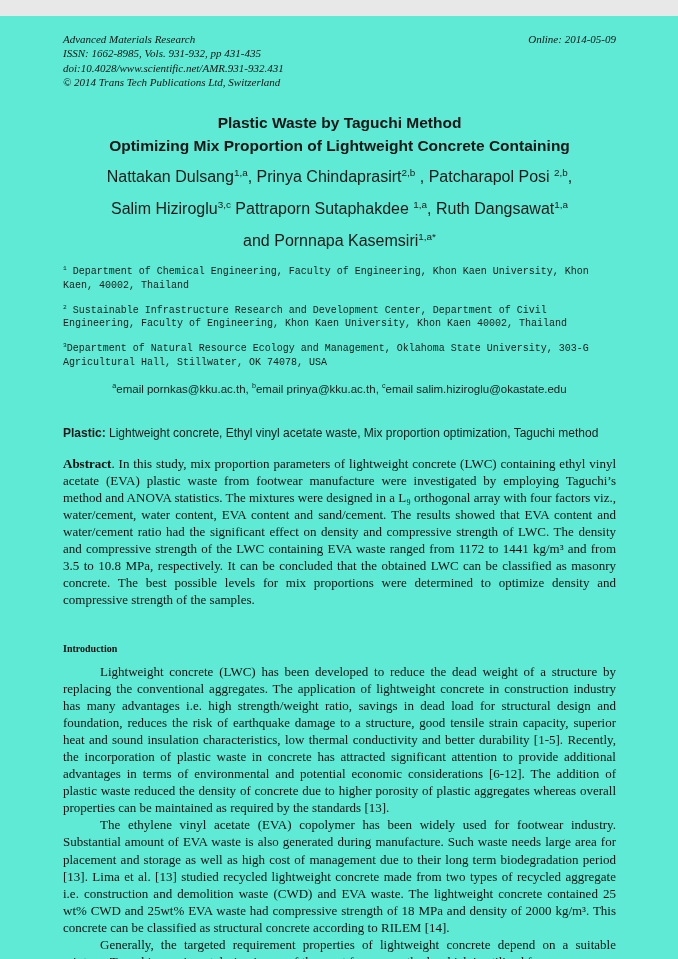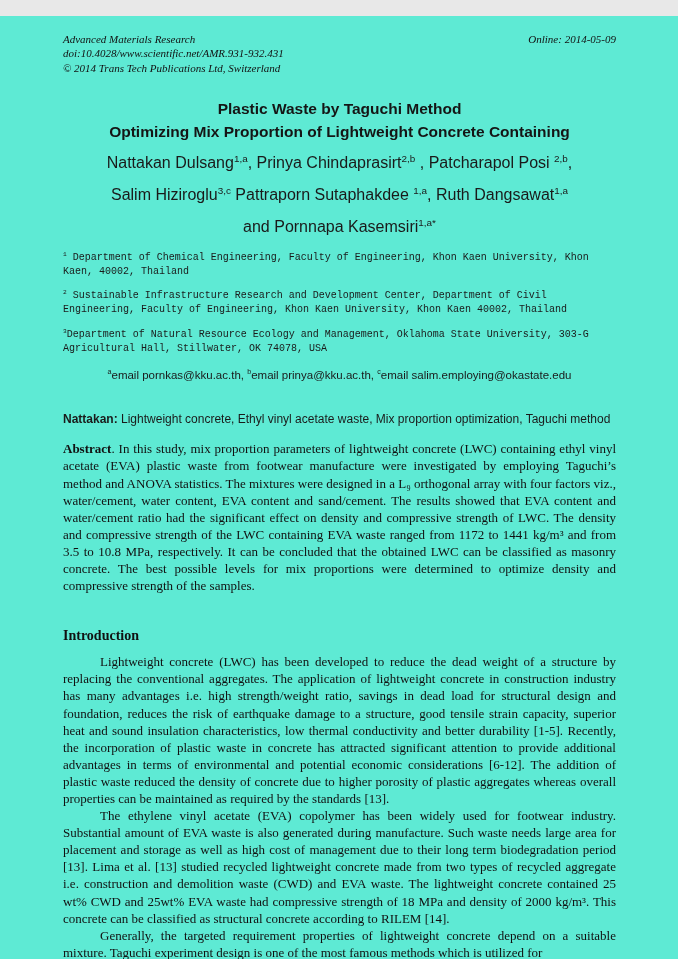--- a/index.html
+++ b/index.html
@@ -83,21 +83,21 @@
   .abstract {
     font-size: 13px;
     line-height: 1.315;
     text-align: justify;
     margin: 13px 0 0 0;
     color: #111;
   }
   .abstract .abs-label { font-weight: bold; }
 
   .section-heading {
-    font-size: 14px;
+    font-size: 10px;
     font-weight: bold;
     margin: 34px 0 9px 0;
     color: #111;
   }
   .body-par {
     font-size: 13px;
     line-height: 1.315;
     text-align: justify;
     text-indent: 37px;
     margin: 0;
@@ -105,20 +105,21 @@
   }
 </style>
 </head>
 <body>
 
 <div class="page">
 
   <div class="journal-header">
     <div class="left">
       <div>Advanced Materials Research</div>
+      <div>ISSN: 1662-8985, Vols. 931-932, pp 431-435</div>
       <div>doi:10.4028/www.scientific.net/AMR.931-932.431</div>
       <div>© 2014 Trans Tech Publications Ltd, Switzerland</div>
     </div>
     <div class="right">Online: 2014-05-09</div>
   </div>
 
   <div class="paper-title">
     <div>Plastic Waste by Taguchi Method</div>
     <div>Optimizing Mix Proportion of Lightweight Concrete Containing</div>
   </div>
@@ -126,24 +127,24 @@
   <div class="authors">
     <div><span>Nattakan Dulsang</span><sup>1,a</sup><span>, </span><span>Prinya Chindaprasirt</span><sup>2,b</sup><span> , </span><span>Patcharapol Posi </span><sup>2,b</sup><span>,</span></div>
     <div><span>Salim Hiziroglu</span><sup>3,c</sup><span> </span><span>Pattraporn Sutaphakdee </span><sup>1,a</sup><span>, </span><span>Ruth Dangsawat</span><sup>1,a</sup></div>
     <div><span>and Pornnapa Kasemsiri</span><sup>1,a*</sup></div>
   </div>
 
   <div class="affiliations">
     <p class="affiliation"><sup>1</sup><span> Department of Chemical Engineering, Faculty of Engineering, Khon Kaen University, Khon Kaen, 40002, Thailand</span></p>
     <p class="affiliation"><sup>2</sup><span> Sustainable Infrastructure Research and Development Center, Department of Civil Engineering, Faculty of Engineering, Khon Kaen University, Khon Kaen 40002, Thailand</span></p>
     <p class="affiliation"><sup>3</sup><span>Department of Natural Resource Ecology and Management, Oklahoma State University, 303-G Agricultural Hall, Stillwater, OK 74078, USA</span></p>
-    <div class="emails"><sup>a</sup><span>email pornkas@kku.ac.th, </span><sup>b</sup><span>email prinya@kku.ac.th, </span><sup>c</sup><span>email salim.employing@okastate.edu</span></div>
+    <div class="emails"><sup>a</sup><span>email pornkas@kku.ac.th, </span><sup>b</sup><span>email prinya@kku.ac.th, </span><sup>c</sup><span>email salim.hiziroglu@okastate.edu</span></div>
   </div>
 
-  <div class="keywords"><span class="kw-label">Nattakan:</span><span> Lightweight concrete, Ethyl vinyl acetate waste, Mix proportion optimization, Taguchi method</span></div>
+  <div class="keywords"><span class="kw-label">Plastic:</span><span> Lightweight concrete, Ethyl vinyl acetate waste, Mix proportion optimization, Taguchi method</span></div>
 
   <p class="abstract"><span class="abs-label">Abstract</span><span>. In this study, mix proportion parameters of lightweight concrete (LWC) containing ethyl vinyl acetate (EVA) plastic waste from footwear manufacture were investigated by employing Taguchi’s method and ANOVA statistics. The mixtures were designed in a L₉ orthogonal array with four factors viz., water/cement, water content, EVA content and sand/cement. The results showed that EVA content and water/cement ratio had the significant effect on density and compressive strength of LWC. The density and compressive strength of the LWC containing EVA waste ranged from 1172 to 1441 kg/m³ and from 3.5 to 10.8 MPa, respectively. It can be concluded that the obtained LWC can be classified as masonry concrete. The best possible levels for mix proportions were determined to optimize density and compressive strength of the samples.</span></p>
 
   <div class="section-heading">Introduction</div>
 
   <p class="body-par">Lightweight concrete (LWC) has been developed to reduce the dead weight of a structure by replacing the conventional aggregates. The application of lightweight concrete in construction industry has many advantages i.e. high strength/weight ratio, savings in dead load for structural design and foundation, reduces the risk of earthquake damage to a structure, good tensile strain capacity, superior heat and sound insulation characteristics, low thermal conductivity and better durability [1-5]. Recently, the incorporation of plastic waste in concrete has attracted significant attention to provide additional advantages in terms of environmental and potential economic considerations [6-12]. The addition of plastic waste reduced the density of concrete due to higher porosity of plastic aggregates whereas overall properties can be maintained as required by the standards [13].</p>
   <p class="body-par">The ethylene vinyl acetate (EVA) copolymer has been widely used for footwear industry. Substantial amount of EVA waste is also generated during manufacture. Such waste needs large area for placement and storage as well as high cost of management due to their long term biodegradation period [13]. Lima et al. [13] studied recycled lightweight concrete made from two types of recycled aggregate i.e. construction and demolition waste (CWD) and EVA waste. The lightweight concrete contained 25 wt% CWD and 25wt% EVA waste had compressive strength of 18 MPa and density of 2000 kg/m³. This concrete can be classified as structural concrete according to RILEM [14].</p>
   <p class="body-par">Generally, the targeted requirement properties of lightweight concrete depend on a suitable mixture. Taguchi experiment design is one of the most famous methods which is utilized for</p>
 
 </div>

